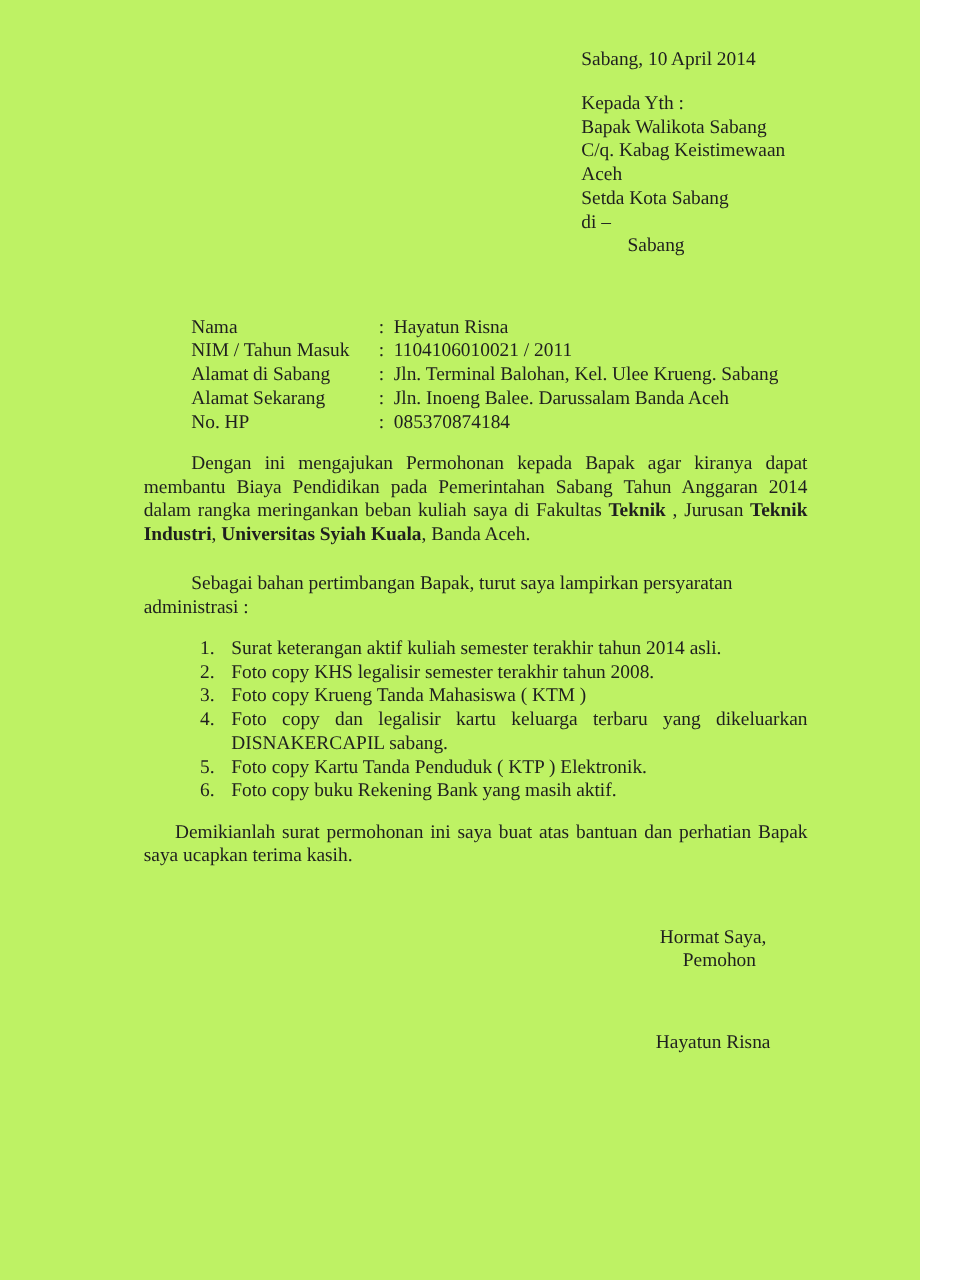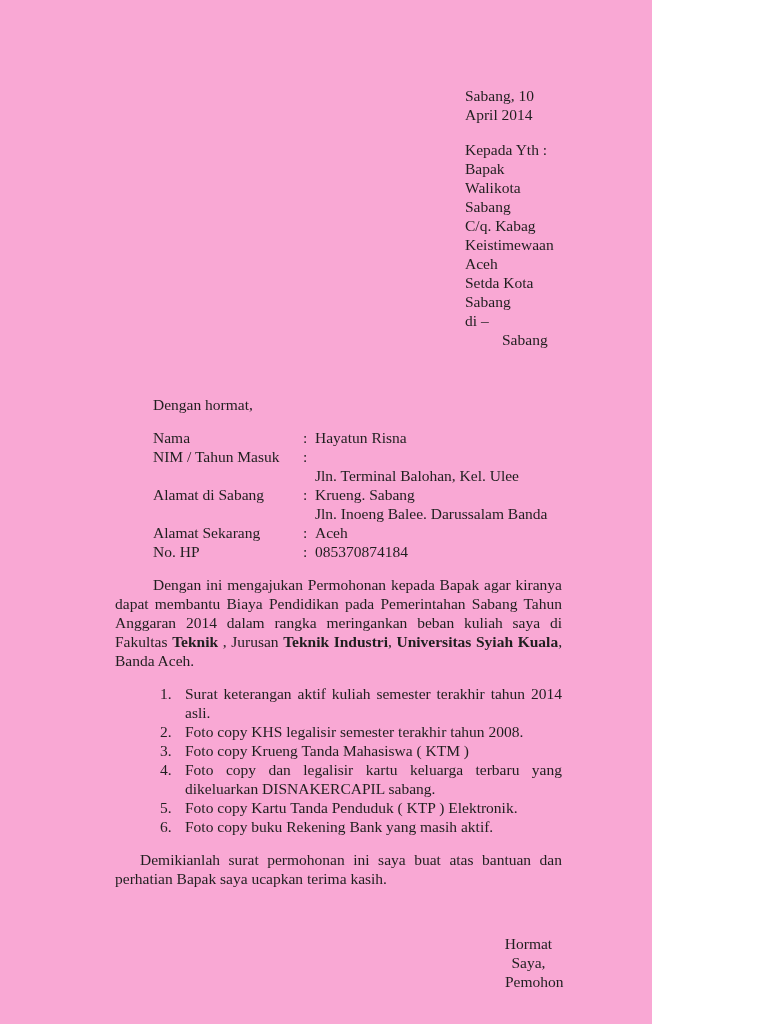--- a/index.html
+++ b/index.html
@@ -6,25 +6,25 @@
     margin: 0;
     padding: 0;
     background: #ffffff;
   }
   body {
     font-family: "Liberation Serif", "DejaVu Serif", serif;
     color: #1f1f1f;
   }
   .page {
     position: relative;
-    width: 652px;
+    width: 736px;
     height: 1024px;
     box-sizing: border-box;
-    background: #f9a8d4;
-    padding: 86px 90px 0 115px;
+    background: #bef264;
+    padding: 38px 90px 0 115px;
     font-size: 15.5px;
     line-height: 19px;
     overflow: hidden;
   }
   p { margin: 0; }
 
   
   .right-col { margin-left: 350px; }
   .date { margin-bottom: 16px; }
   .recipient-city { margin-left: 37px; }
@@ -70,52 +70,53 @@
   <div class="right-col recipient">
     <div>Kepada Yth :</div>
     <div>Bapak Walikota Sabang</div>
     <div>C/q. Kabag Keistimewaan Aceh</div>
     <div>Setda Kota Sabang</div>
     <div>di –</div>
     <div class="recipient-city">Sabang</div>
   </div>
 
   <div class="greeting">
-    <div>Dengan hormat,</div>
   </div>
 
   <div class="identity">
     <div class="id-row">
       <span class="id-label">Nama</span>
       <span class="id-colon">:</span>
       <span class="id-value">Hayatun Risna</span>
     </div>
     <div class="id-row">
       <span class="id-label">NIM / Tahun Masuk</span>
       <span class="id-colon">:</span>
+      <span class="id-value">1104106010021 / 2011</span>
     </div>
     <div class="id-row">
       <span class="id-label">Alamat di Sabang</span>
       <span class="id-colon">:</span>
       <span class="id-value">Jln. Terminal Balohan, Kel. Ulee Krueng. Sabang</span>
     </div>
     <div class="id-row">
       <span class="id-label">Alamat Sekarang</span>
       <span class="id-colon">:</span>
       <span class="id-value">Jln. Inoeng Balee. Darussalam Banda Aceh</span>
     </div>
     <div class="id-row">
       <span class="id-label">No. HP</span>
       <span class="id-colon">:</span>
       <span class="id-value">085370874184</span>
     </div>
   </div>
 
   <p class="para1 indent justify"><span>Dengan ini mengajukan Permohonan kepada Bapak agar kiranya dapat membantu Biaya Pendidikan pada Pemerintahan Sabang Tahun Anggaran 2014 dalam rangka meringankan beban kuliah saya di Fakultas </span><b>Teknik</b><span> , Jurusan </span><b>Teknik Industri</b><span>, </span><b>Universitas Syiah Kuala</b><span>, Banda Aceh.</span></p>
 
+  <p class="para2 indent">Sebagai bahan pertimbangan Bapak, turut saya lampirkan persyaratan administrasi :</p>
 
   <div class="list">
     <div class="list-item">
       <span class="list-num">1.</span>
       <span class="list-txt">Surat keterangan aktif kuliah semester terakhir tahun 2014 asli.</span>
     </div>
     <div class="list-item">
       <span class="list-num">2.</span>
       <span class="list-txt">Foto copy KHS legalisir semester terakhir tahun 2008.</span>
     </div>

